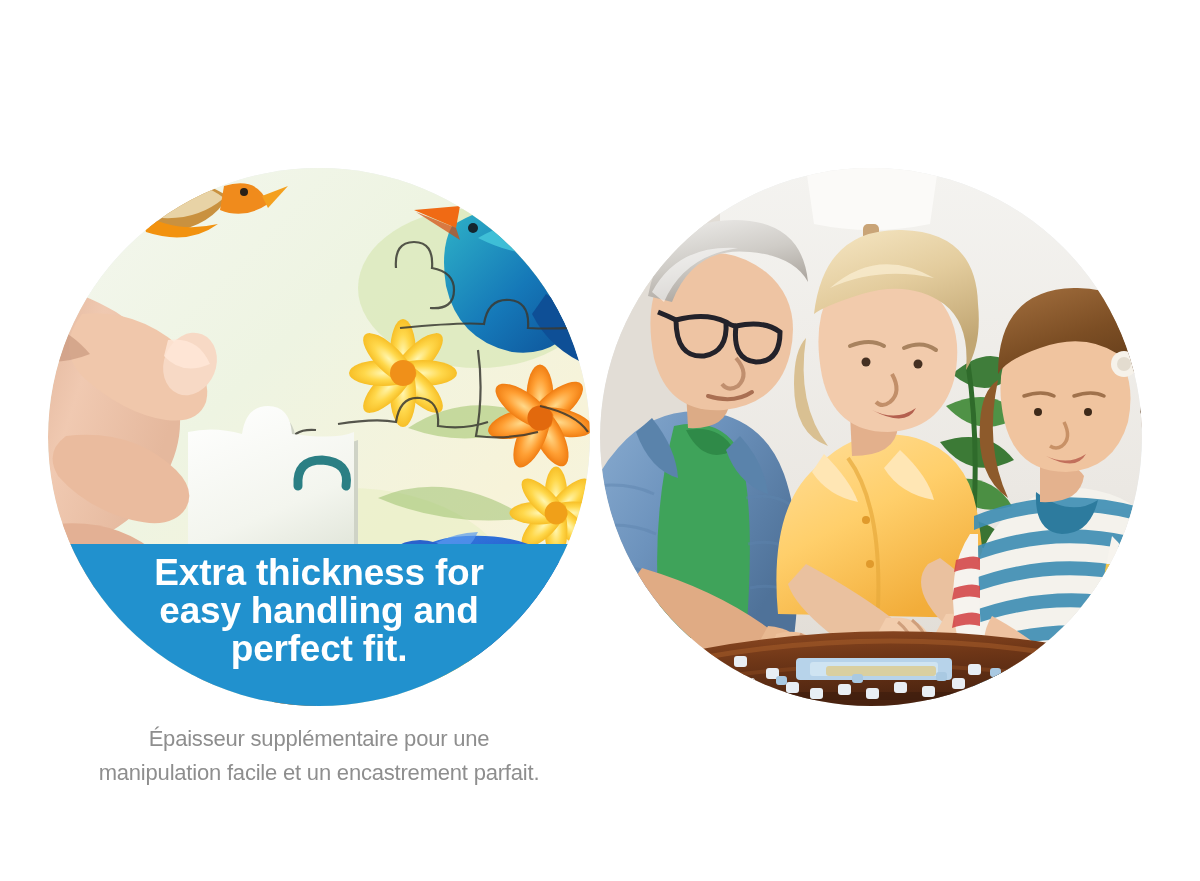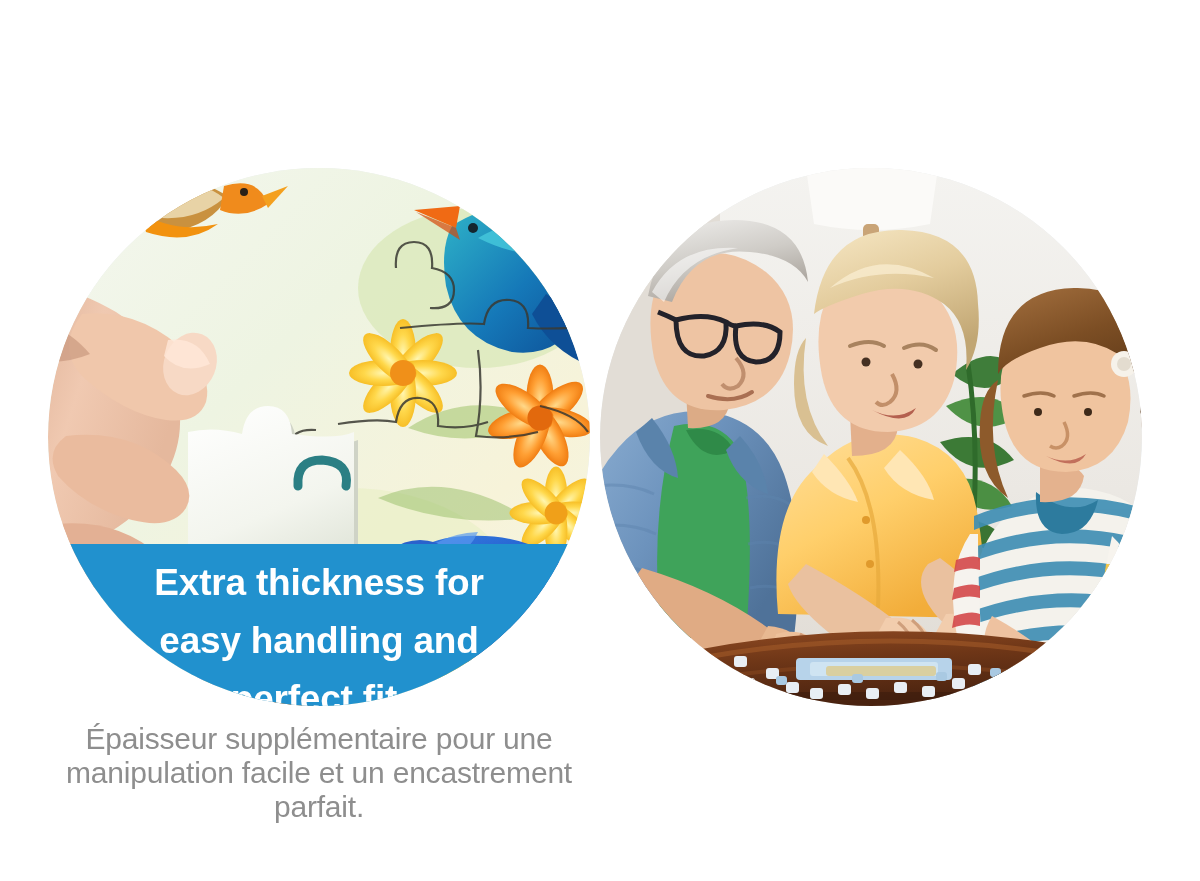--- a/index.html
+++ b/index.html
@@ -56,34 +56,34 @@
     display: flex;
     align-items: flex-start;
     justify-content: center;
     padding-top: 10px;
     z-index: 3;
   }
   .band-text {
     color: #ffffff;
     font-size: 37px;
     font-weight: bold;
-    line-height: 58px;
+    line-height: 38px;
     text-align: center;
     letter-spacing: -0.2px;
     white-space: pre-line;
     padding: 0 26px;
   }
 
   
   .subcaption {
     margin-top: 16px;
     width: 542px;
     text-align: center;
     color: #8e8e8e;
-    font-size: 30px;
+    font-size: 22px;
     line-height: 34px;
     white-space: pre-line;
     letter-spacing: -0.2px;
   }
   .subcaption--wide { width: 600px; margin-left: -30px; }
 </style>
 </head>
 <body>
 
 <div class="page">

